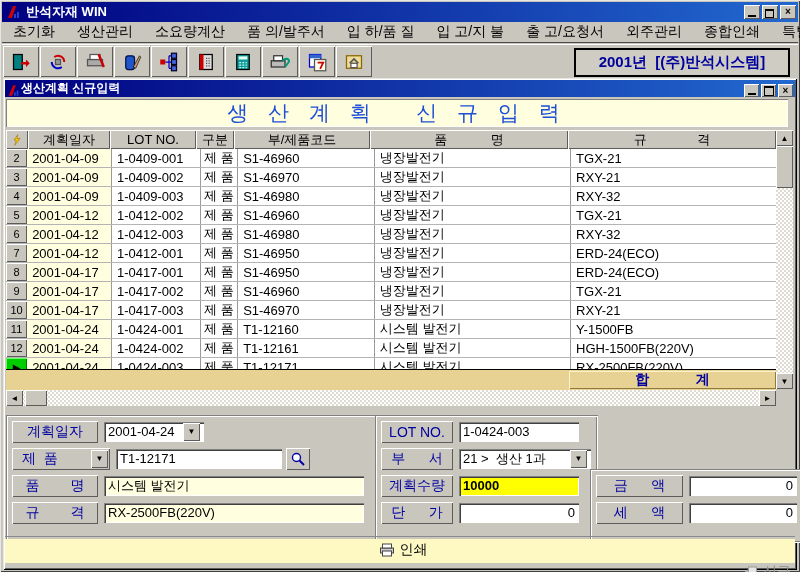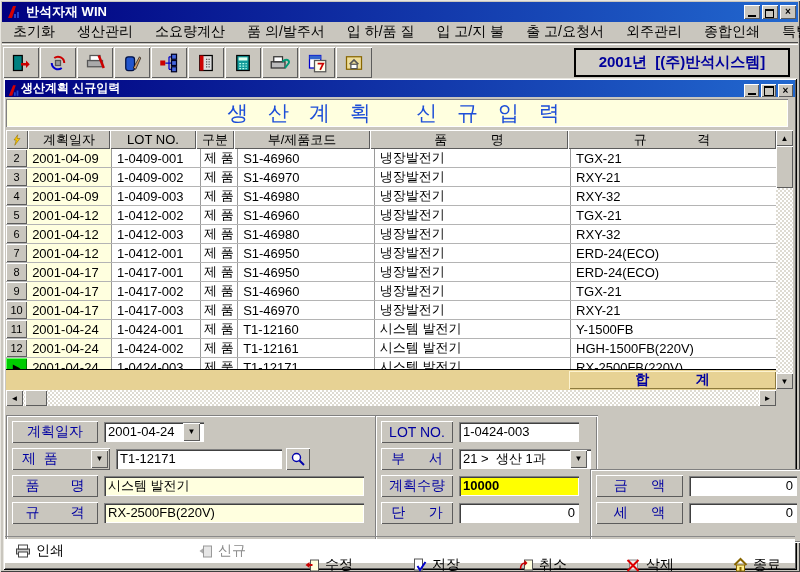--- a/index.html
+++ b/index.html
@@ -18,21 +18,21 @@
   .wbtn{width:16px;height:14px;background:#c9c6be;display:flex;align-items:center;justify-content:center;
         font-size:10px;font-weight:bold;color:#000;line-height:1;}
   .glyph-min{width:8px;height:2px;background:#000;margin-top:7px;}
   .glyph-max{width:8px;height:7px;border:1px solid #000;border-top-width:2px;}
   .glyph-restore{width:7px;height:6px;border:1px solid #000;border-top-width:2px;background:#c9c6be;position:relative;top:1px;left:-1px;}
   
   .menubar{position:absolute;left:2px;top:22px;right:2px;height:20px;display:flex;align-items:center;
            font-size:14px;color:#000;border-bottom:1px solid #4a4a4a;background:#c9c6be;}
   .menu-item{padding:0 11px;white-space:pre;cursor:default;}
   
-  .toolbar{position:absolute;left:2px;top:44px;right:2px;height:33px;display:flex;align-items:flex-end;
+  .toolbar{position:absolute;left:2px;top:44px;right:2px;height:33px;display:flex;align-items:center;
            background:#c9c6be;border-top:1px solid #fff;}
   .tbtn{width:36px;height:31px;margin-left:1px;display:flex;align-items:center;justify-content:center;
         background:#c9c6be;}
   .yearbox{position:absolute;right:8px;top:3px;width:212px;height:25px;border:2px solid #000;
            display:flex;align-items:center;justify-content:center;color:#00009c;font-weight:bold;font-size:15px;
            background:#cfccc4;white-space:pre;}
   
   .mdi{position:absolute;left:3px;top:78px;width:794px;height:492px;background:#c9c6be;
        box-shadow:inset 1px 1px #e8e6e0, inset -1px -1px #000, inset 2px 2px #ffffff, inset -2px -2px #5c5c5c;}
   .win-titlebar{position:absolute;left:2px;top:2px;right:2px;height:17px;
@@ -104,21 +104,21 @@
   .combo-arrow{width:17px;height:18px;margin-left:auto;background:#c9c6be;display:flex;align-items:center;
                justify-content:center;font-size:8px;color:#000;
                box-shadow:inset 1px 1px #ffffff, inset -1px -1px #5c5c5c;}
   .gap{width:6px;}
   .searchbtn{width:24px;height:22px;margin-left:4px;background:#c9c6be;display:flex;align-items:center;
              justify-content:center;box-shadow:inset 1px 1px #ffffff, inset -1px -1px #5c5c5c;}
   
   .footer-divider{position:absolute;left:2px;top:458px;right:2px;height:2px;
                   border-top:1px solid #8a8a8a;border-bottom:1px solid #fff;}
   .footerbar{position:absolute;left:2px;top:461px;right:2px;height:24px;display:flex;align-items:center;
-             background:#ffffff;font-size:14px;color:#000;}
+             background:#fef9c3;font-size:14px;color:#000;flex-direction:column;}
   .fbtn{display:flex;align-items:center;gap:4px;padding:2px 4px;white-space:pre;}
   .fbtn.disabled{color:#8a8a8a;}
   .f-print{margin-left:6px;}
   .f-new{margin-left:auto;}
   .f-mod,.f-save,.f-cancel,.f-del,.f-close{margin-left:50px;margin-top:28px;}
   .f-close{margin-right:10px;}
   svg{display:block;}
 </style>
 </head>
 <body>

